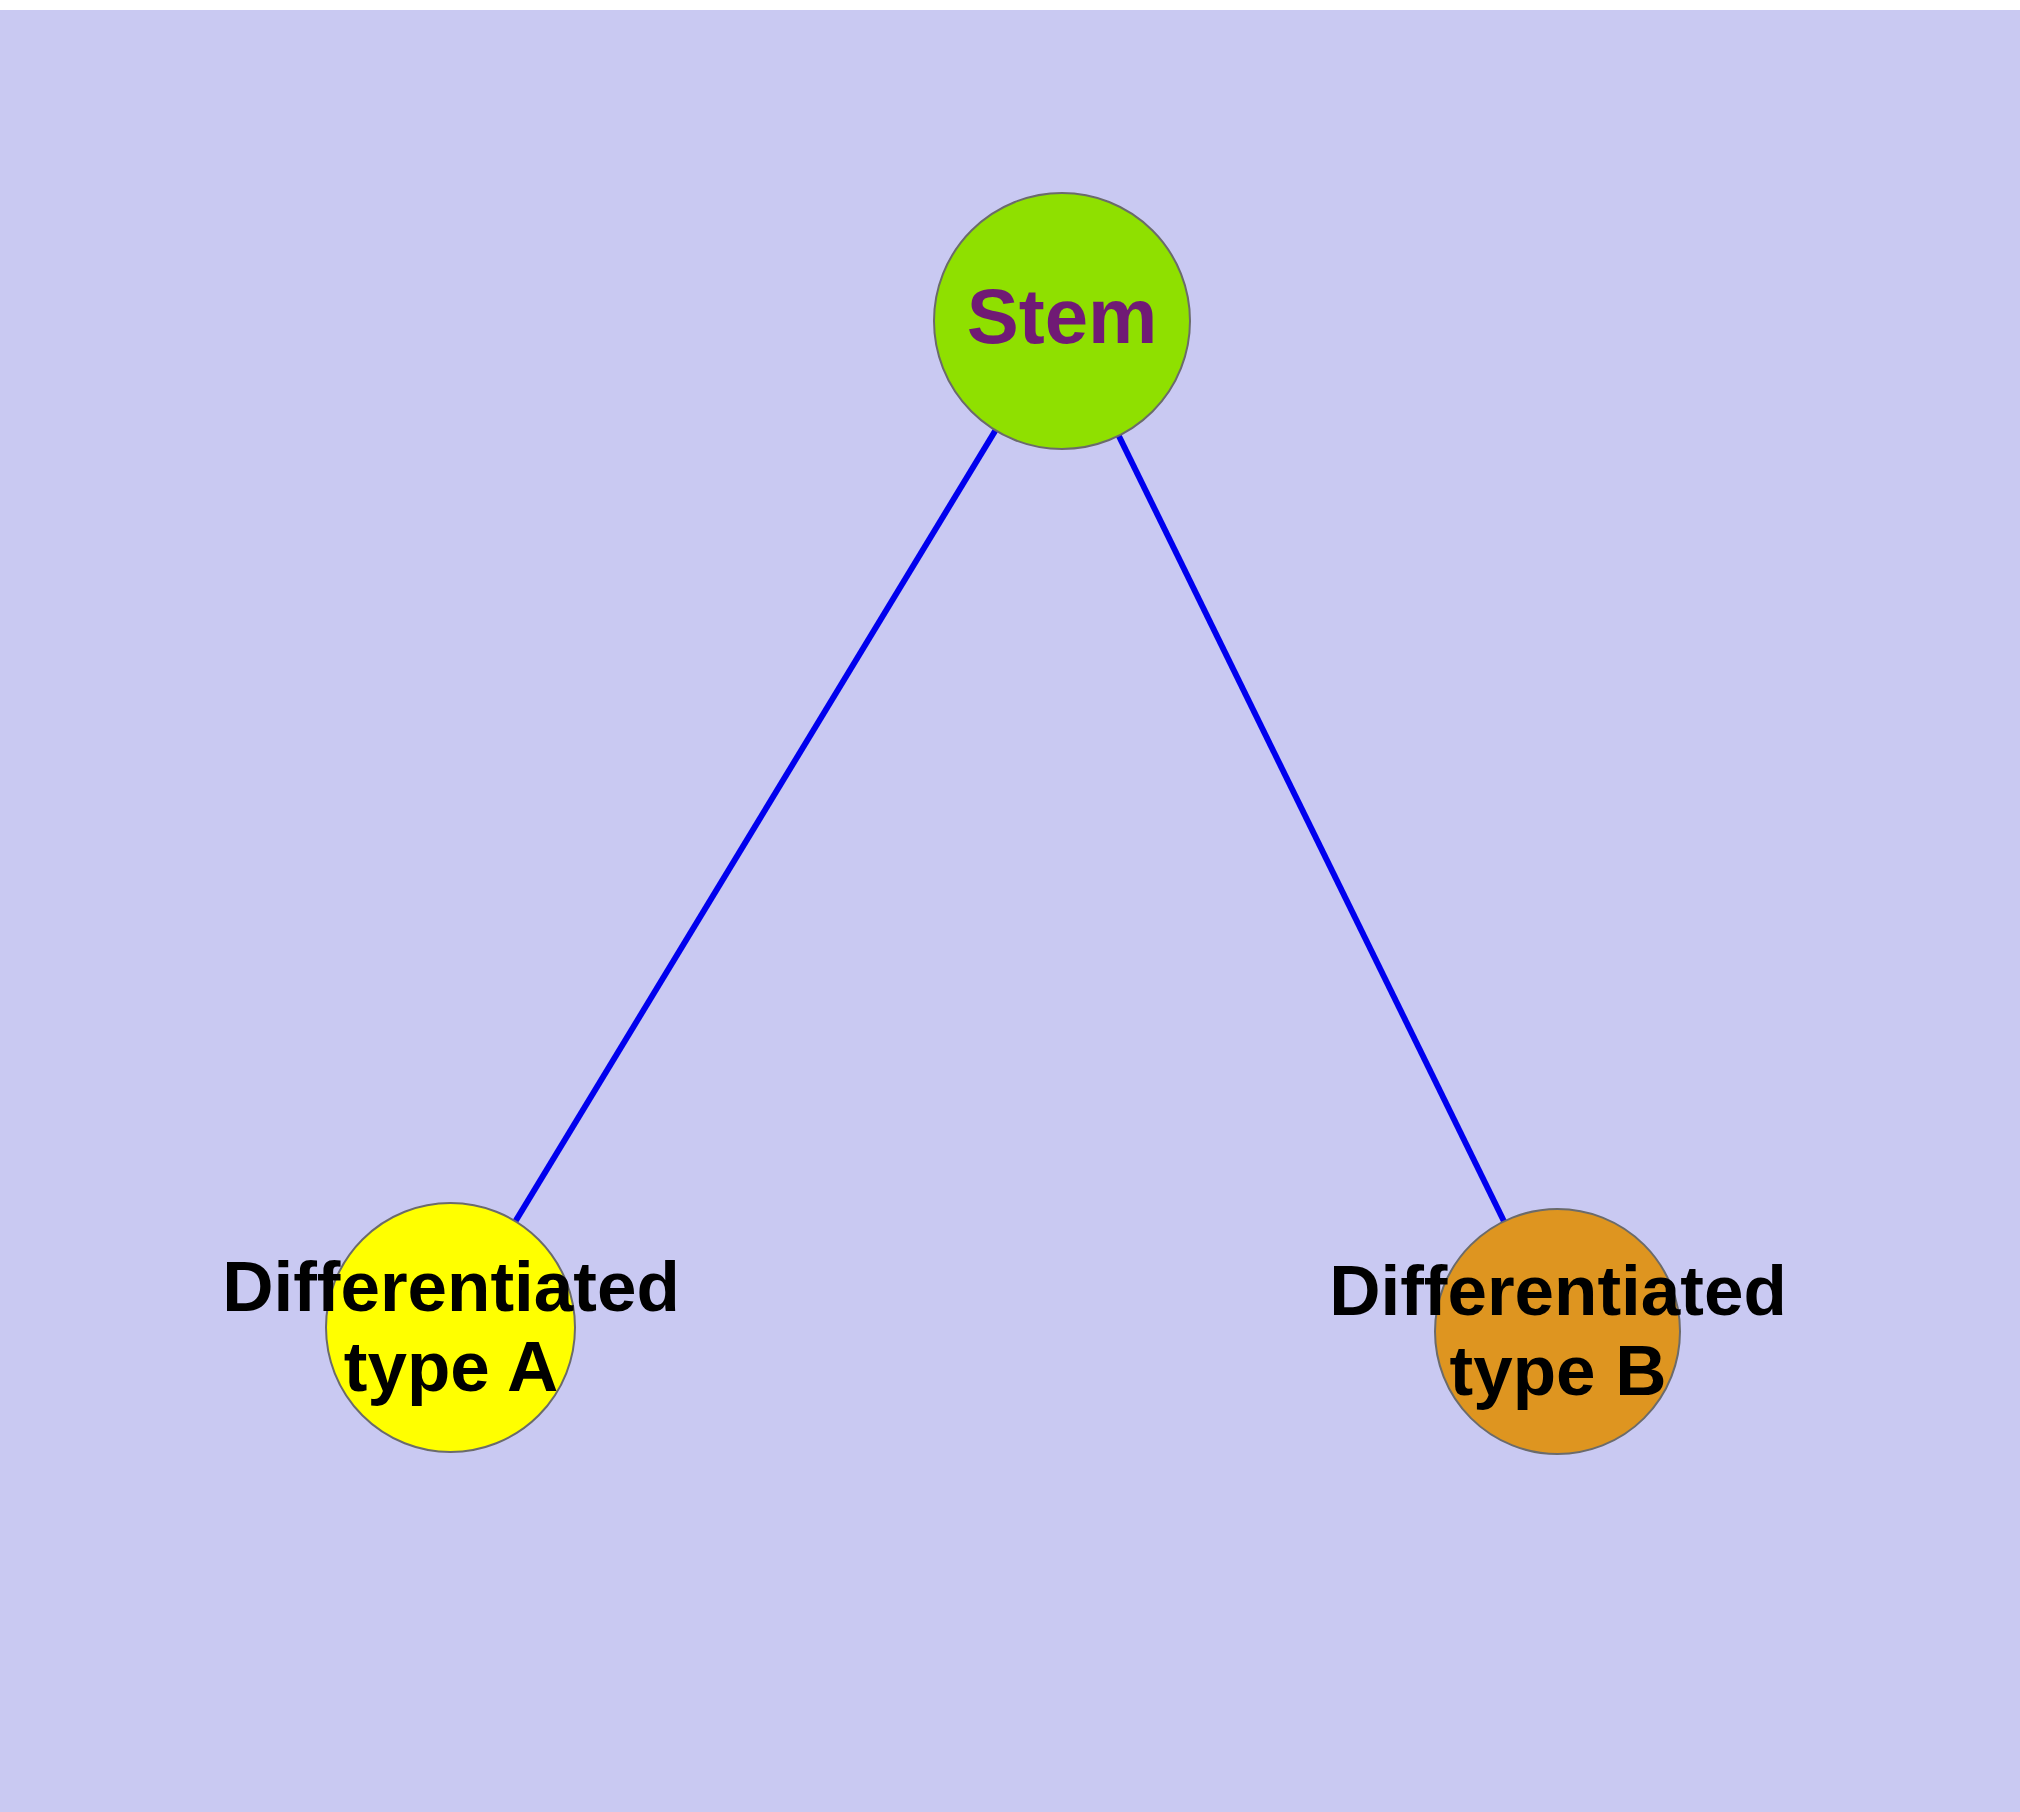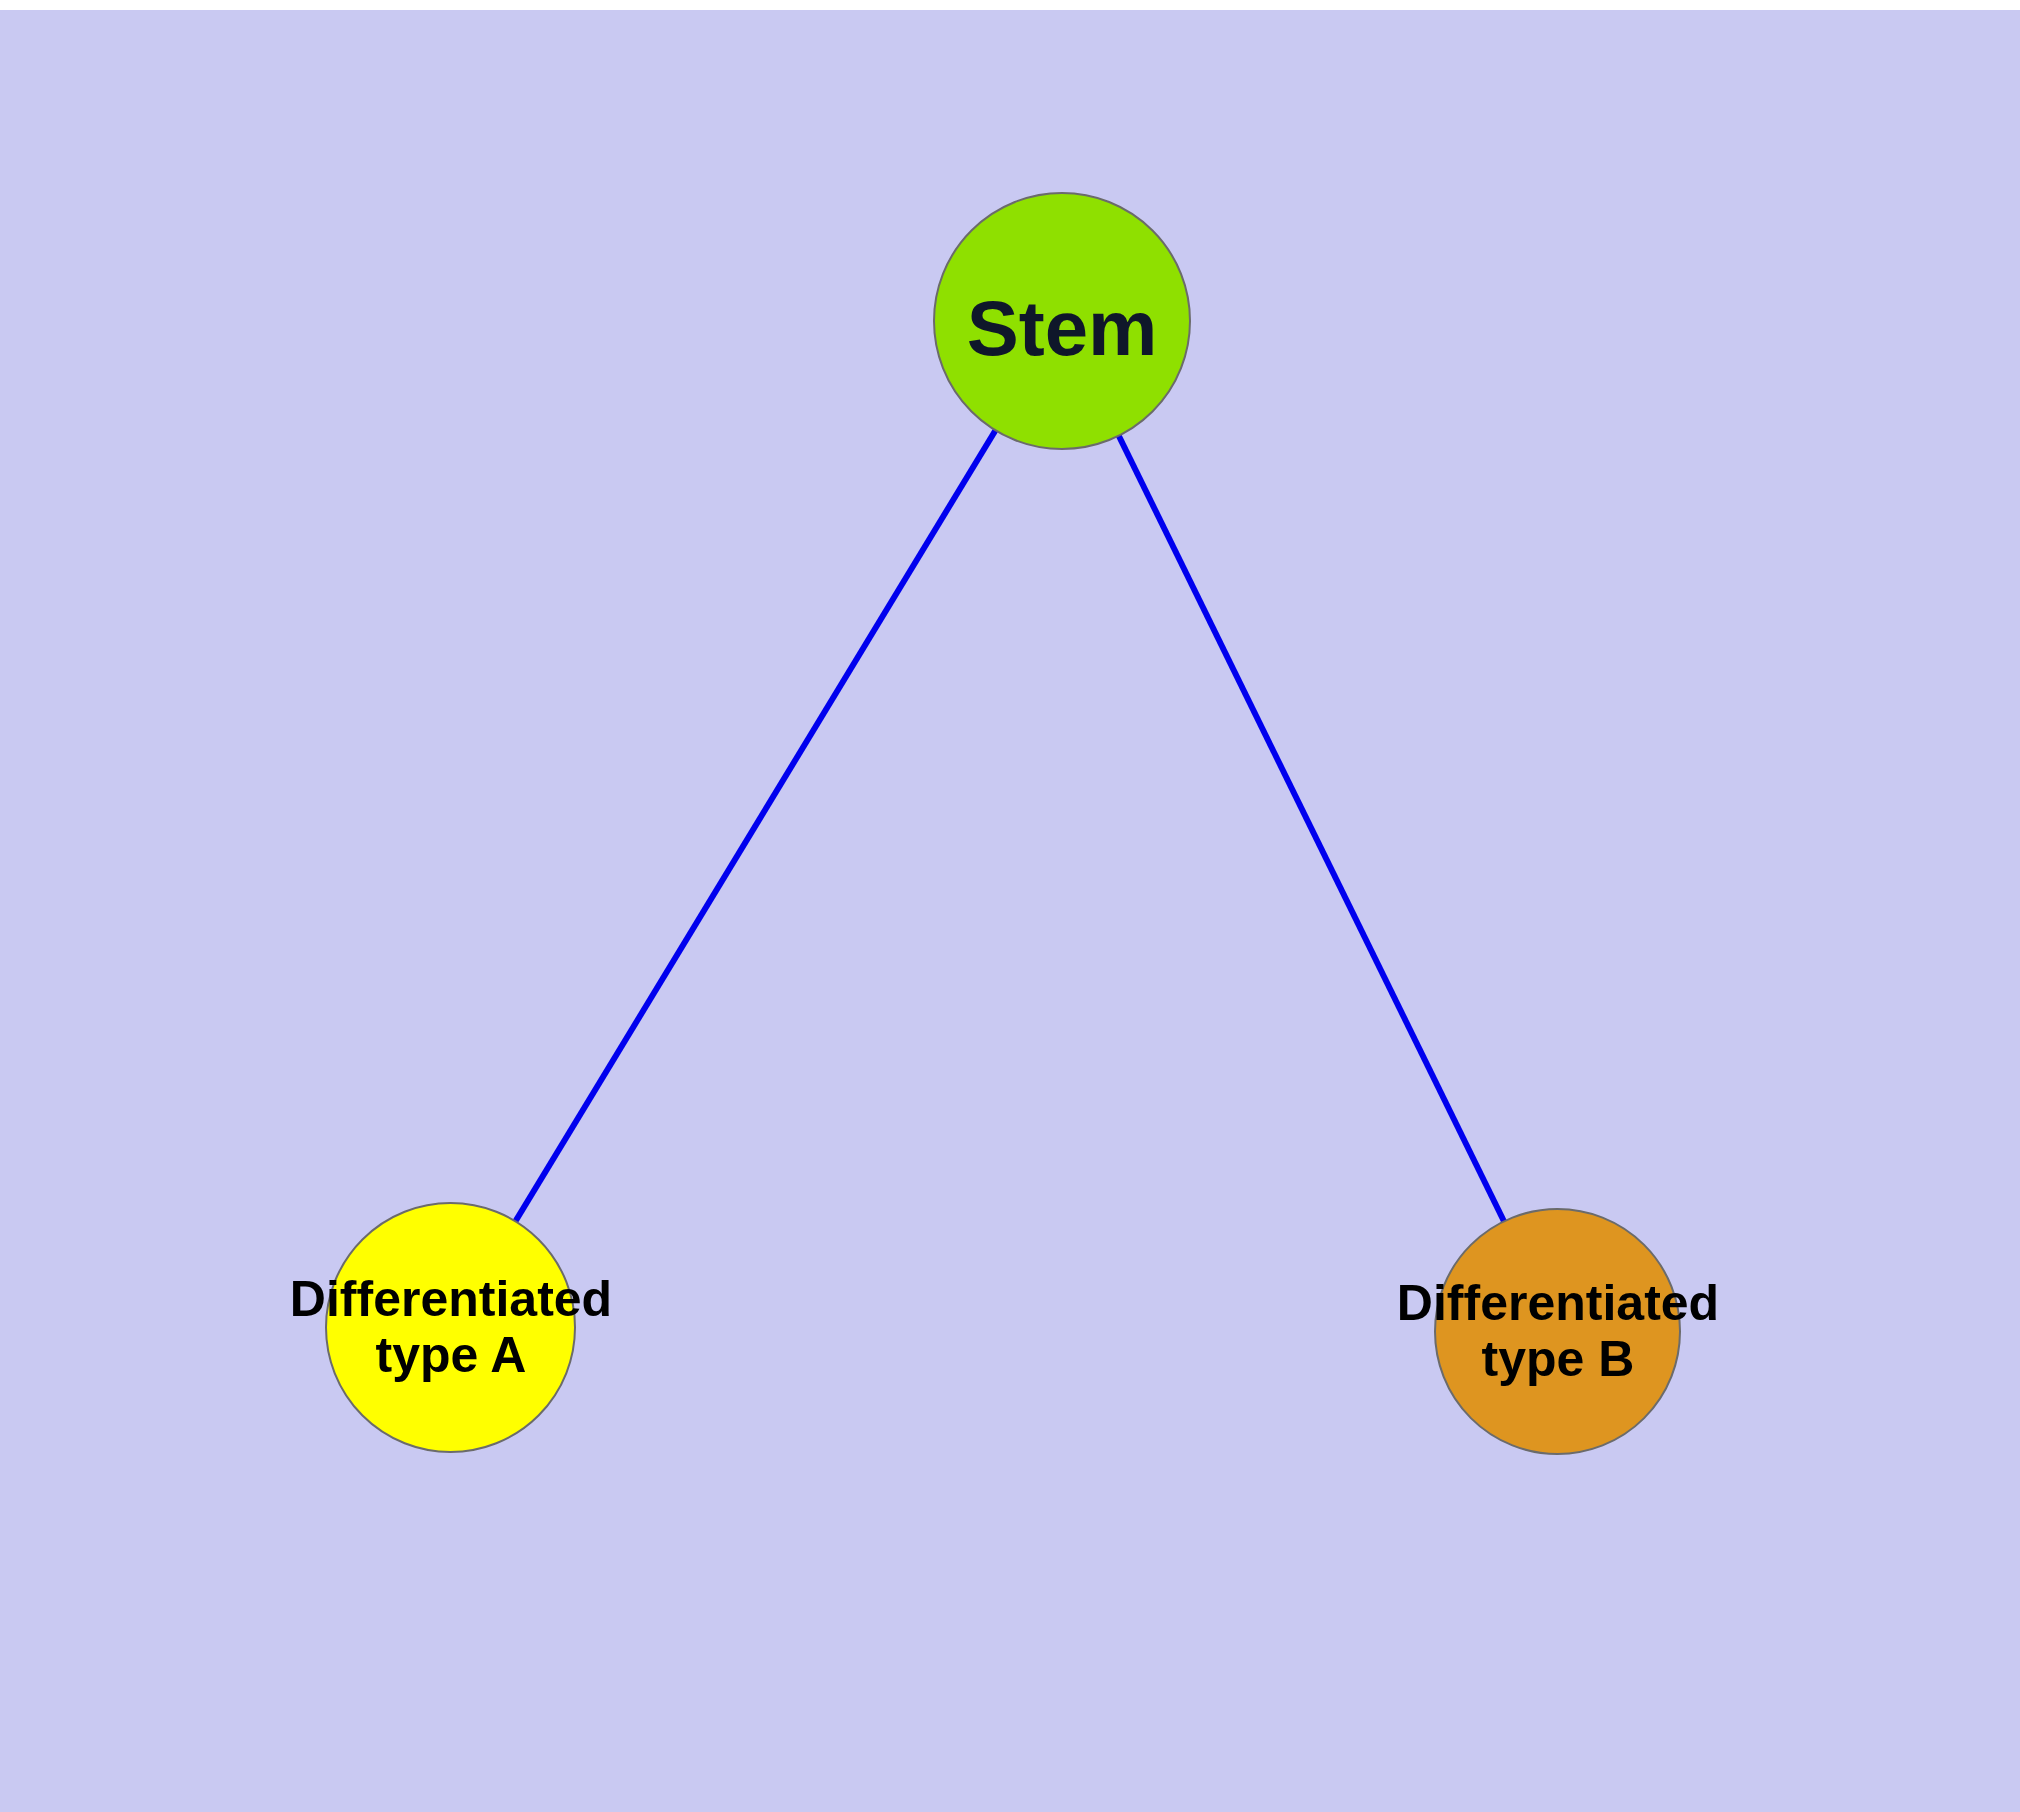--- a/index.html
+++ b/index.html
@@ -52,38 +52,38 @@
     font-weight: bold;
     color: #000000;
     white-space: pre-line;
     z-index: 3;
   }
   .label-stem {
     font-size: 78px;
     line-height: 1.0;
   }
   .label-diff {
-    font-size: 50px;
+    font-size: 71px;
     line-height: 1.12;
   }
 </style>
 </head>
 <body>
 
 <div id="canvas" style="background: rgb(201, 201, 242);">
   <svg id="edge-layer" viewBox="0 0 2384 2138" width="2021" height="1812">
       <line x1="1253" y1="378" x2="532" y2="1566" stroke="#0000ee" stroke-width="7"></line>
       <line x1="1253" y1="378" x2="1838" y2="1571" stroke="#0000ee" stroke-width="7"></line>
     </svg>
 
   <div class="node-circle" style="left: 933px; top: 192px; width: 258px; height: 258px; background: rgb(143, 224, 0); border-color: rgb(107, 107, 107);"></div>
   <div class="node-circle" style="left: 325px; top: 1202px; width: 251px; height: 251px; background: rgb(255, 255, 0); border-color: rgb(107, 107, 107);"></div>
   <div class="node-circle" style="left: 1434px; top: 1208px; width: 247px; height: 247px; background: rgb(222, 149, 32); border-color: rgb(107, 107, 107);"></div>
 
-  <div class="node-label label-stem" style="left: 1062px; top: 328px; color: #0f172a;">Stem</div>
+  <div class="node-label label-stem" style="left: 1062px; top: 316px; color: #701a75;">Stem</div>
   <div class="node-label label-diff" style="left: 451px; top: 1327px; color: rgb(0, 0, 0);">Differentiated
 type A</div>
   <div class="node-label label-diff" style="left: 1558px; top: 1331px; color: rgb(0, 0, 0);">Differentiated
 type B</div>
 </div>
 
 <div id="top-strip"></div>
 
 
 </body></html>

